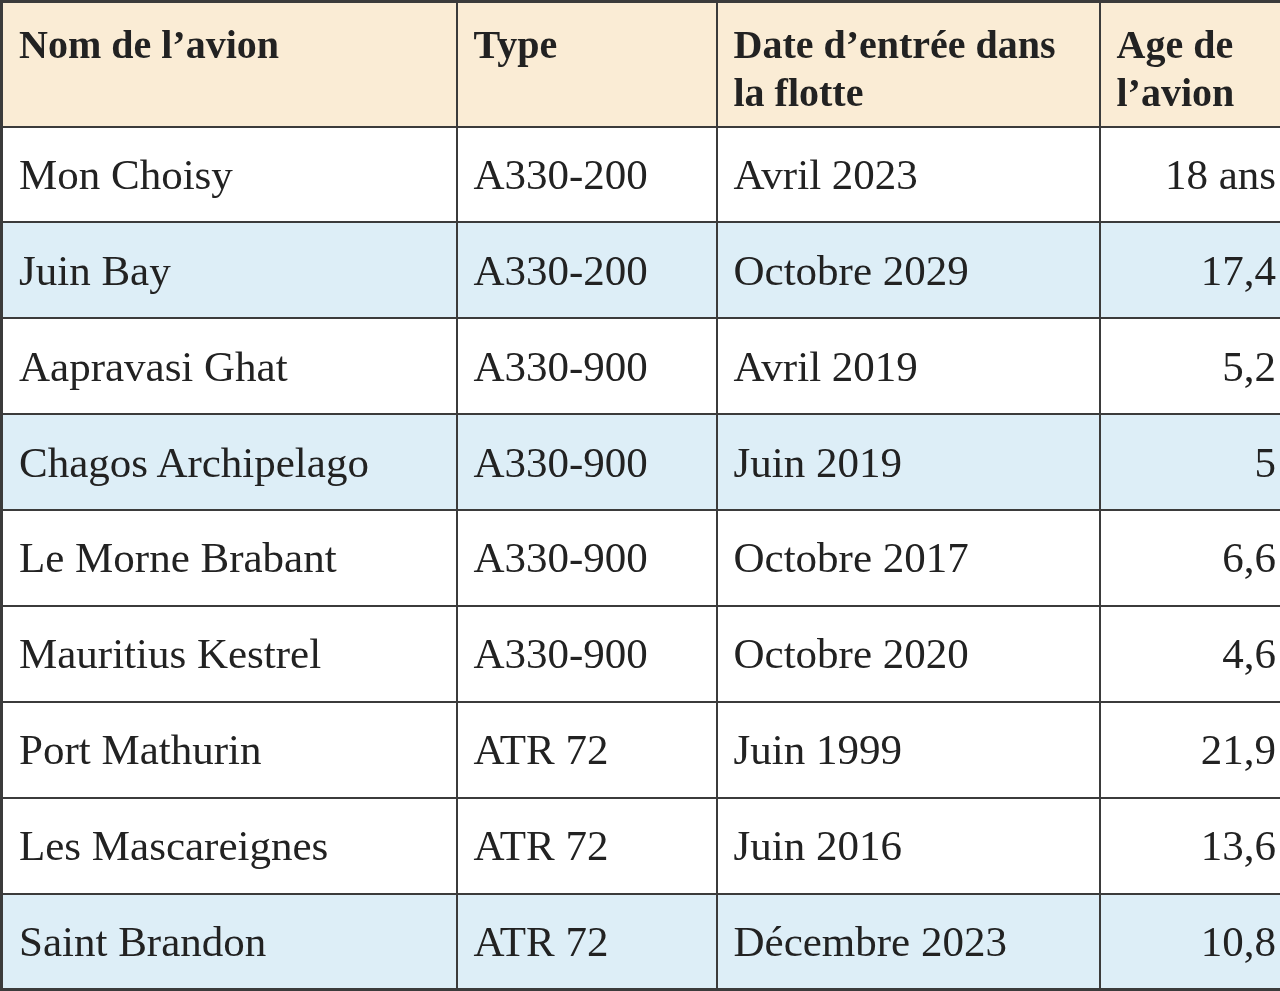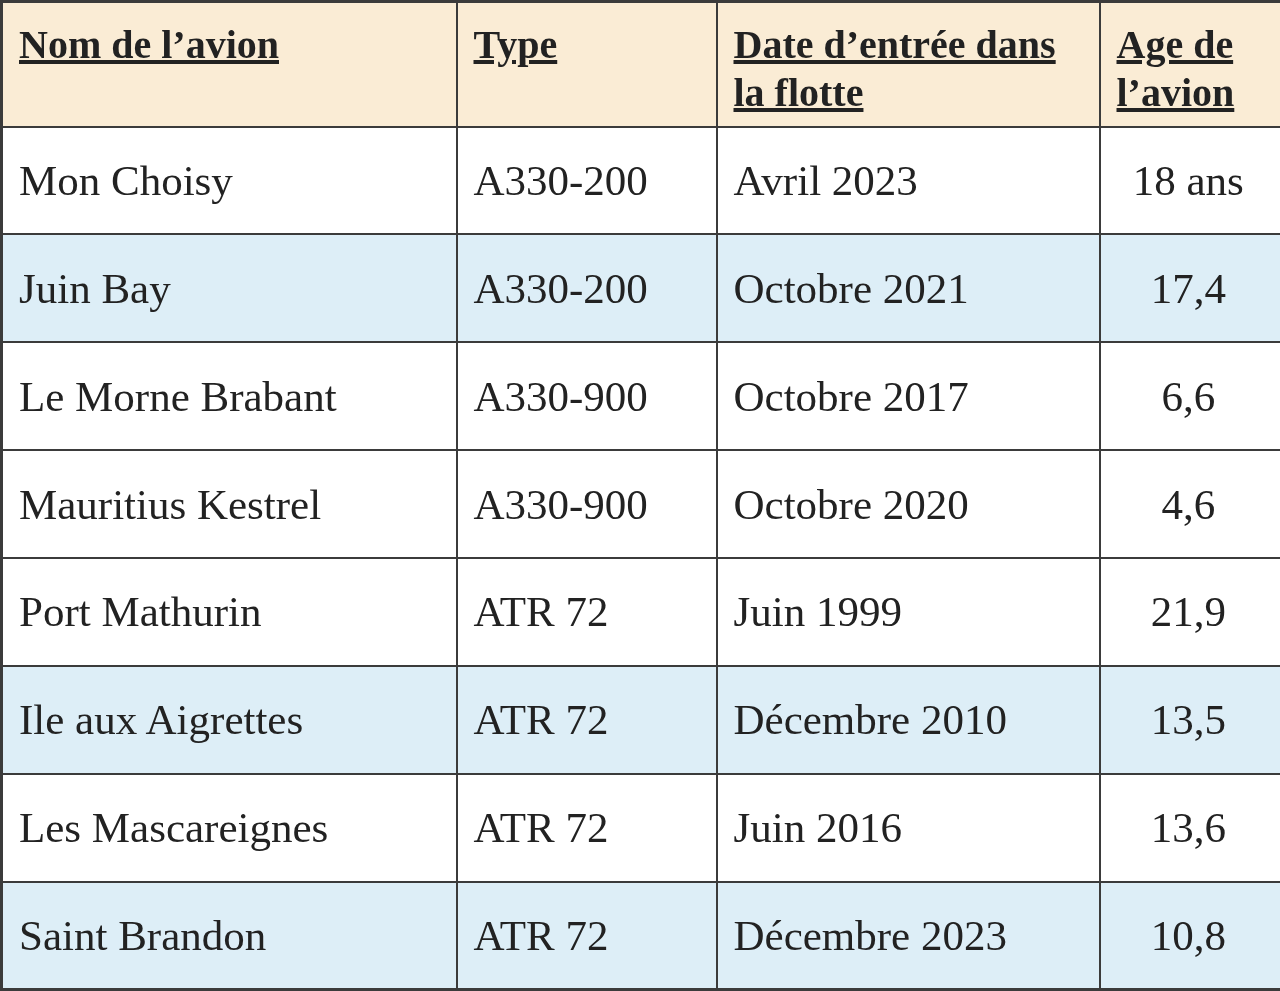--- a/index.html
+++ b/index.html
@@ -37,34 +37,33 @@
 
   thead tr { height: 125px; }
   thead th {
     background: var(--header_bg, #faecd5);
     font-weight: bold;
     font-size: 40px;
     line-height: 1.2;
     text-align: left;
     vertical-align: top;
     padding: 18px 10px 0 16px;
-    text-decoration: underline;
   }
   tbody tr { height: 88px; }
   tbody td {
     background: var(--row_bg, #ffffff);
     font-size: 43px;
     vertical-align: middle;
     padding: 0 6px 0 16px;
     white-space: nowrap;
     overflow: hidden;
   }
   tbody tr.alt td { background: var(--alt_row_bg, #ddeef7); }
   tbody td.age {
-    text-align: center;
+    text-align: right;
     padding-left: 0;
     padding-right: 4px;
   }
 </style>
 </head>
 <body>
 
 <table class="fleet">
   <colgroup>
     <col class="c-name">
@@ -83,47 +82,53 @@
   <tbody>
     <tr>
       <td>Mon Choisy</td>
       <td>A330-200</td>
       <td>Avril 2023</td>
       <td class="age">18 ans</td>
     </tr>
     <tr class="alt">
       <td>Juin Bay</td>
       <td>A330-200</td>
-      <td>Octobre 2021</td>
+      <td>Octobre 2029</td>
       <td class="age">17,4</td>
+    </tr>
+    <tr>
+      <td>Aapravasi Ghat</td>
+      <td>A330-900</td>
+      <td>Avril 2019</td>
+      <td class="age">5,2</td>
+    </tr>
+    <tr class="alt">
+      <td>Chagos Archipelago</td>
+      <td>A330-900</td>
+      <td>Juin 2019</td>
+      <td class="age">5</td>
     </tr>
     <tr>
       <td>Le Morne Brabant</td>
       <td>A330-900</td>
       <td>Octobre 2017</td>
       <td class="age">6,6</td>
     </tr>
     <tr>
       <td>Mauritius Kestrel</td>
       <td>A330-900</td>
       <td>Octobre 2020</td>
       <td class="age">4,6</td>
     </tr>
     <tr>
       <td>Port Mathurin</td>
       <td>ATR 72</td>
       <td>Juin 1999</td>
       <td class="age">21,9</td>
     </tr>
-    <tr class="alt">
-      <td>Ile aux Aigrettes</td>
-      <td>ATR 72</td>
-      <td>Décembre 2010</td>
-      <td class="age">13,5</td>
-    </tr>
     <tr>
       <td>Les Mascareignes</td>
       <td>ATR 72</td>
       <td>Juin 2016</td>
       <td class="age">13,6</td>
     </tr>
     <tr class="alt">
       <td>Saint Brandon</td>
       <td>ATR 72</td>
       <td>Décembre 2023</td>

